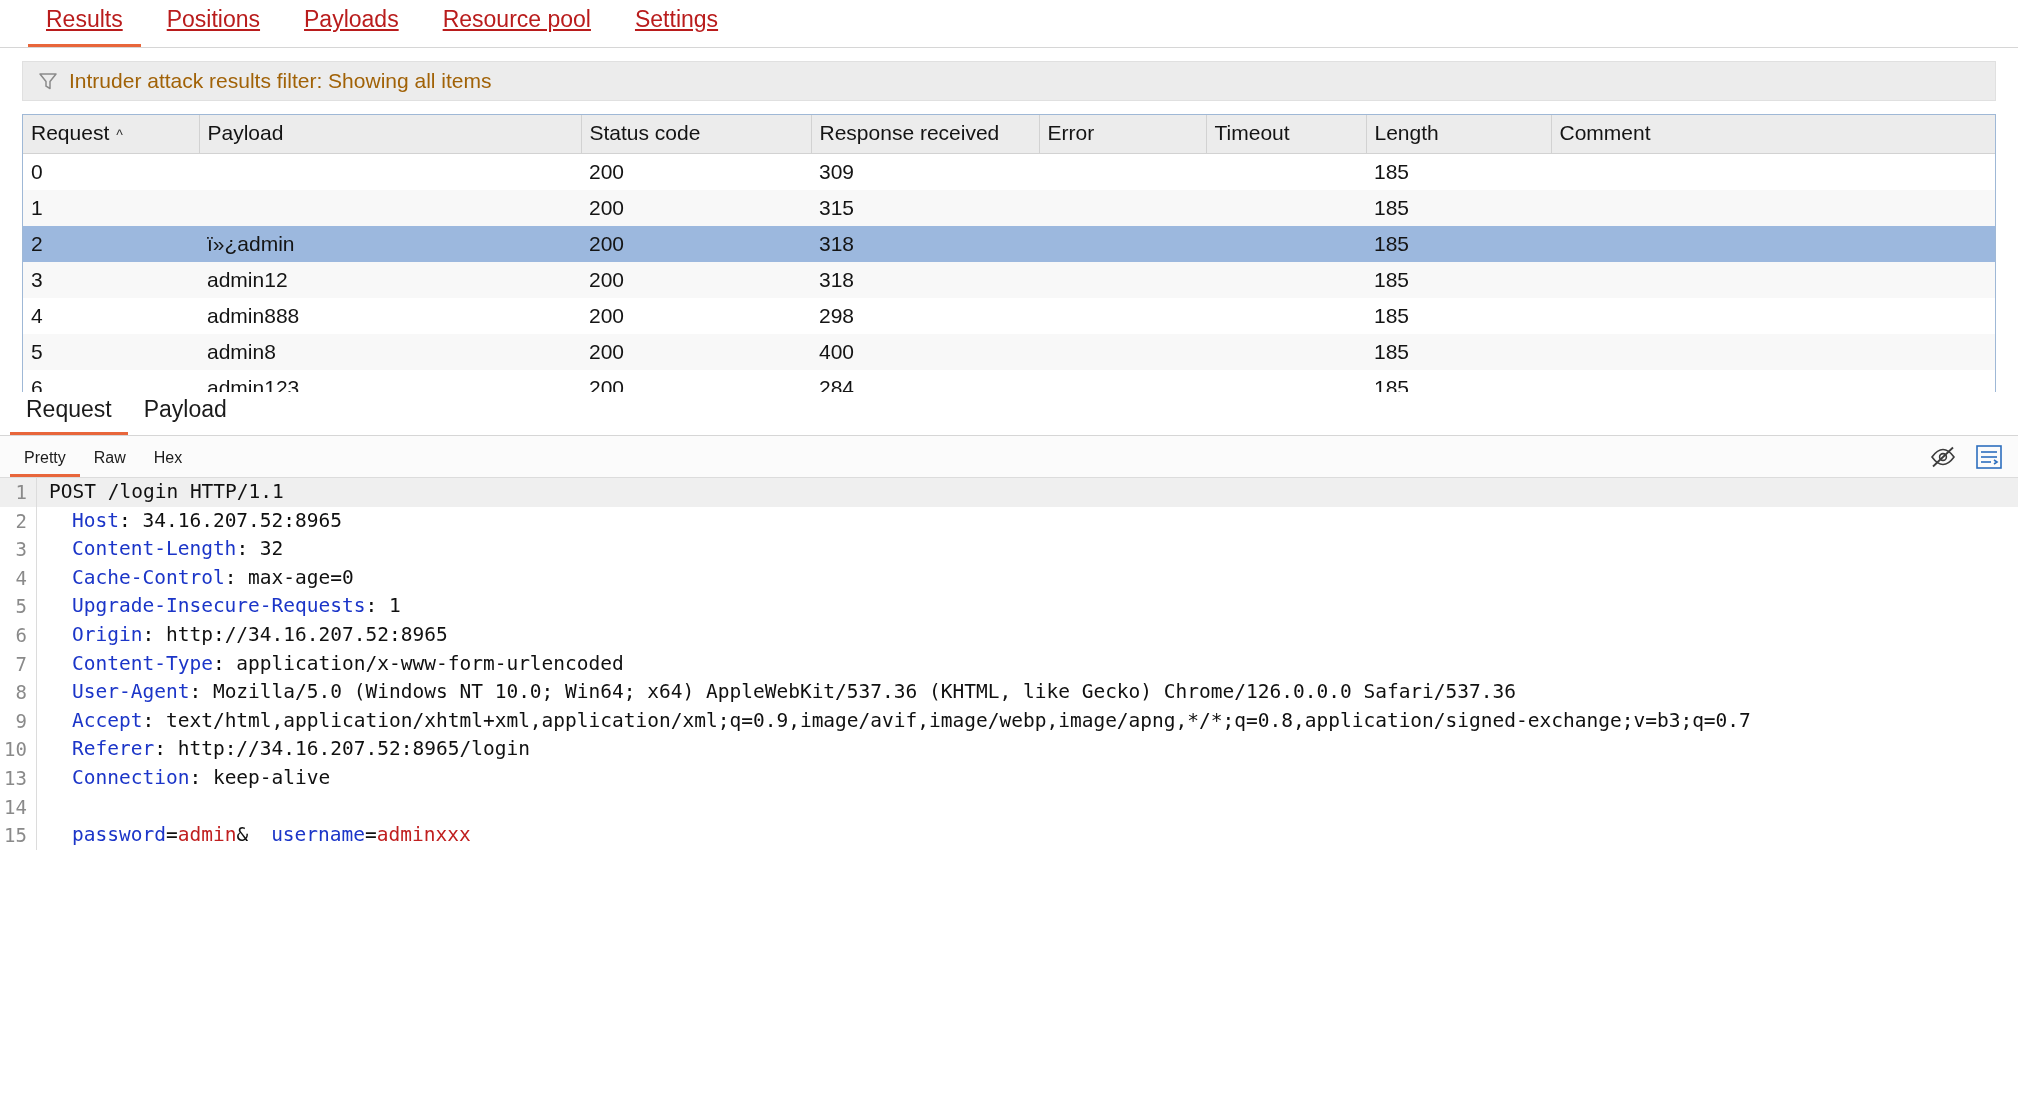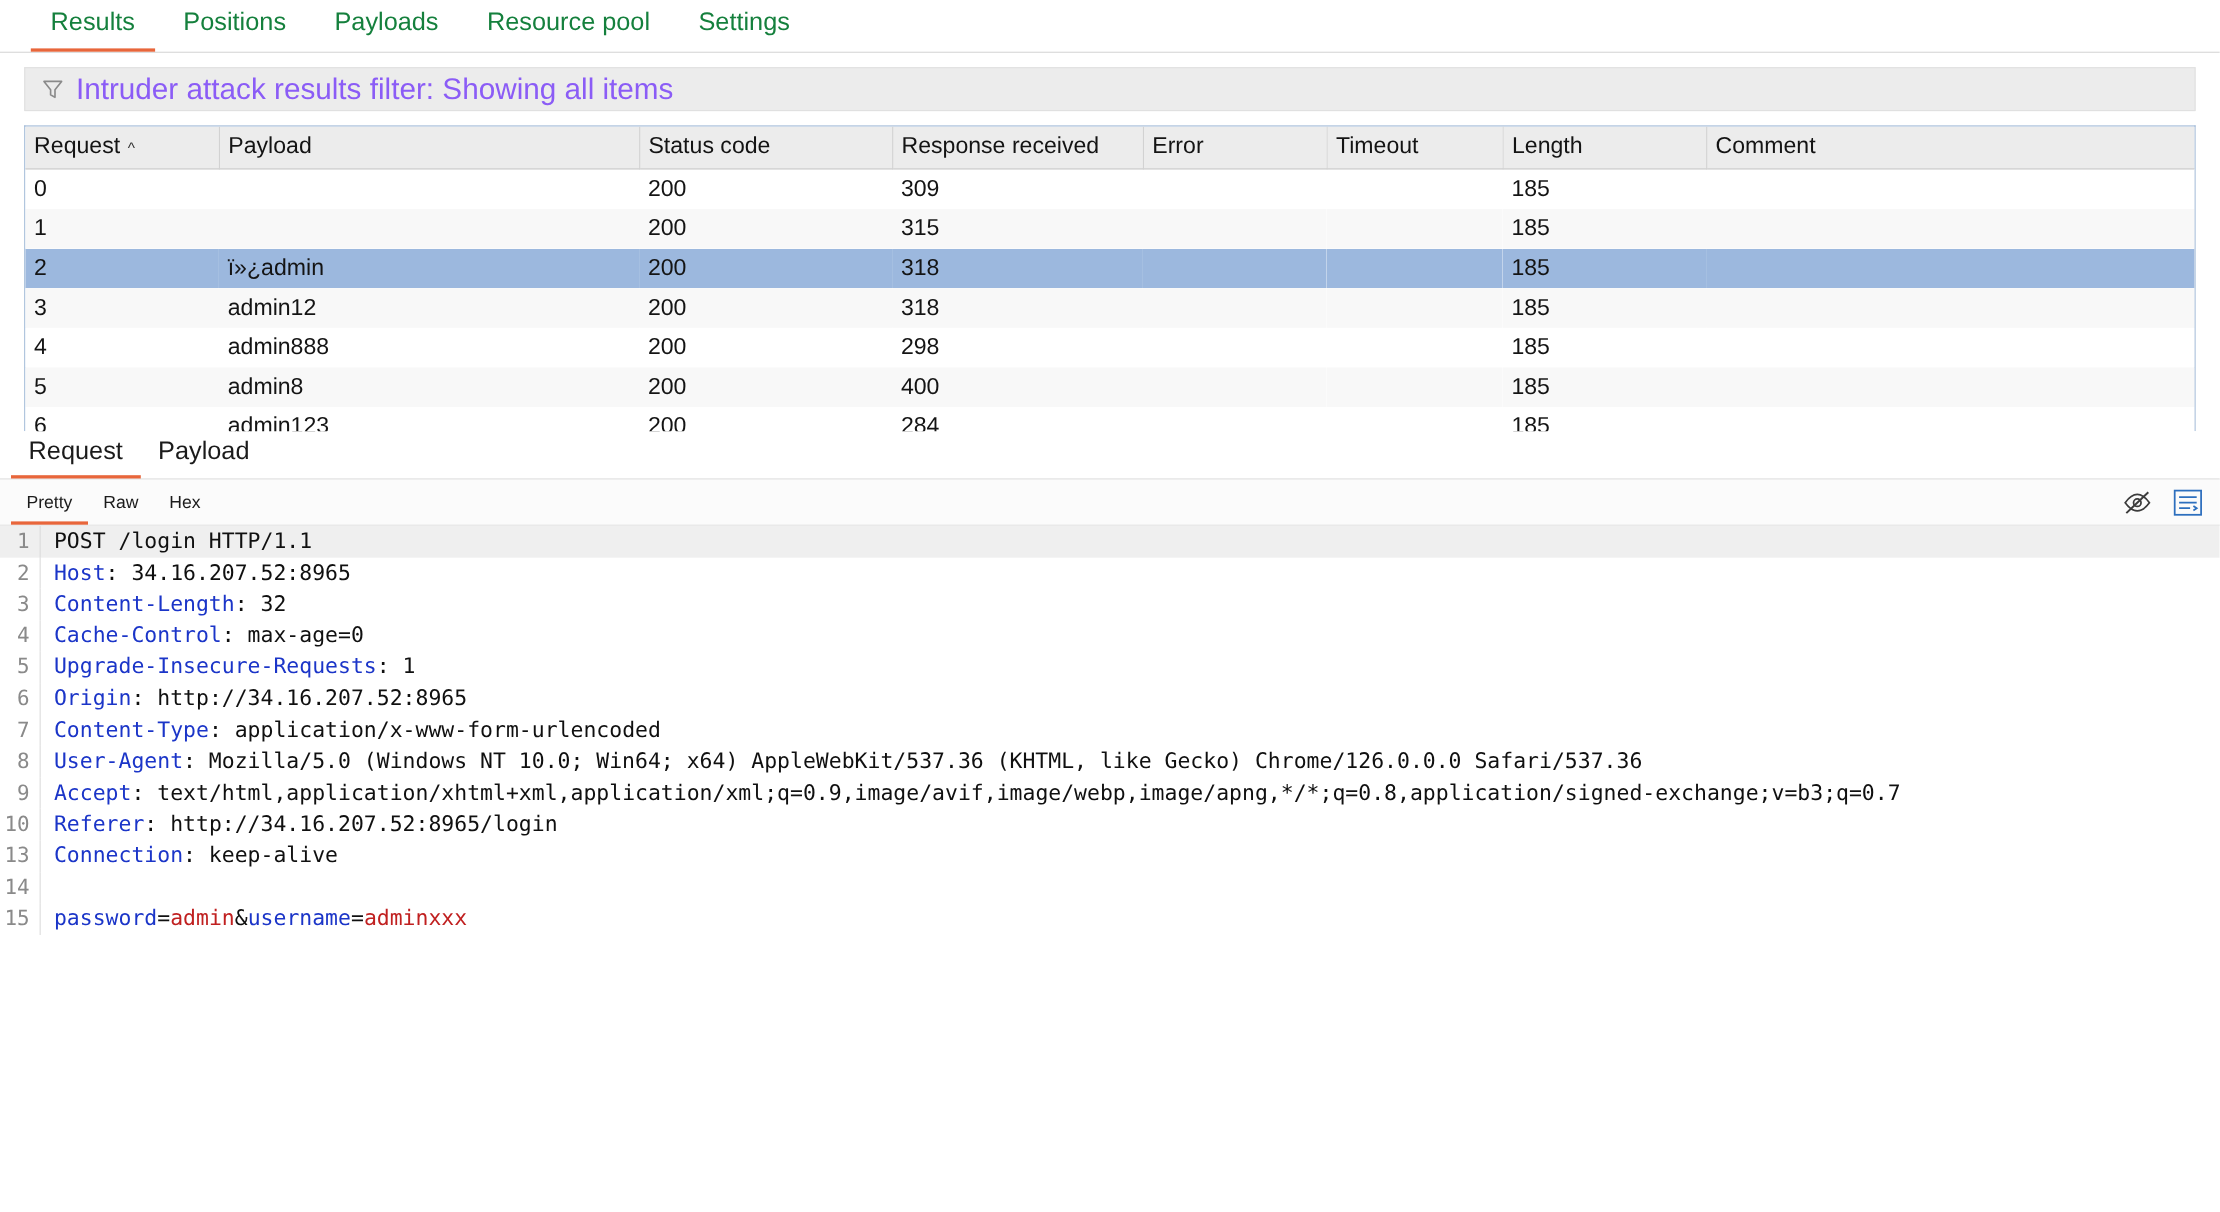--- a/index.html
+++ b/index.html
@@ -15,40 +15,41 @@
   .tabbar {
     display: flex;
     align-items: flex-end;
     height: 48px;
     background: #ffffff;
     border-bottom: 1px solid #d6d6d6;
     padding-left: 28px;
   }
   .tab {
     font-size: 23px;
-    color: #15803d;
+    color: #b91c1c;
     padding: 0 18px 11px 18px;
     margin-right: 8px;
     border-bottom: 3px solid transparent;
     cursor: default;
     white-space: nowrap;
+    text-decoration: underline;
   }
   .tab.active { border-bottom-color: #e8663b; }
 
   
   .filterbar {
     margin: 13px 22px 0 22px;
     height: 40px;
     background: #ececec;
     border: 1px solid #e0e0e0;
     display: flex;
     align-items: center;
     padding-left: 14px;
-    font-size: 27px;
-    color: #8b5cf6;
+    font-size: 21px;
+    color: #a16207;
   }
   .funnel { margin-right: 10px; display: inline-flex; align-items: center; }
 
   
   .table-wrap {
     margin: 13px 22px 0 22px;
     border: 1px solid #9fb8d6;
     border-bottom: none;
     height: 278px;
     overflow: hidden;
@@ -155,21 +156,21 @@
     font-size: 19px;
     user-select: none;
   }
   .codeline {
     padding-left: 12px;
     border-left: 1px solid #dcdcdc;
     flex: 1;
     white-space: pre;
     color: #101010;
   }
-  .hk { color: #1b35c8; }
+  .hk { color: #1b35c8; margin-left: 23px; }
   .rd { color: #c02020; }
 </style>
 </head>
 <body>
 
 <div class="tabbar">
   <div class="tab active">Results</div>
   <div class="tab">Positions</div>
   <div class="tab">Payloads</div>
   <div class="tab">Resource pool</div>

